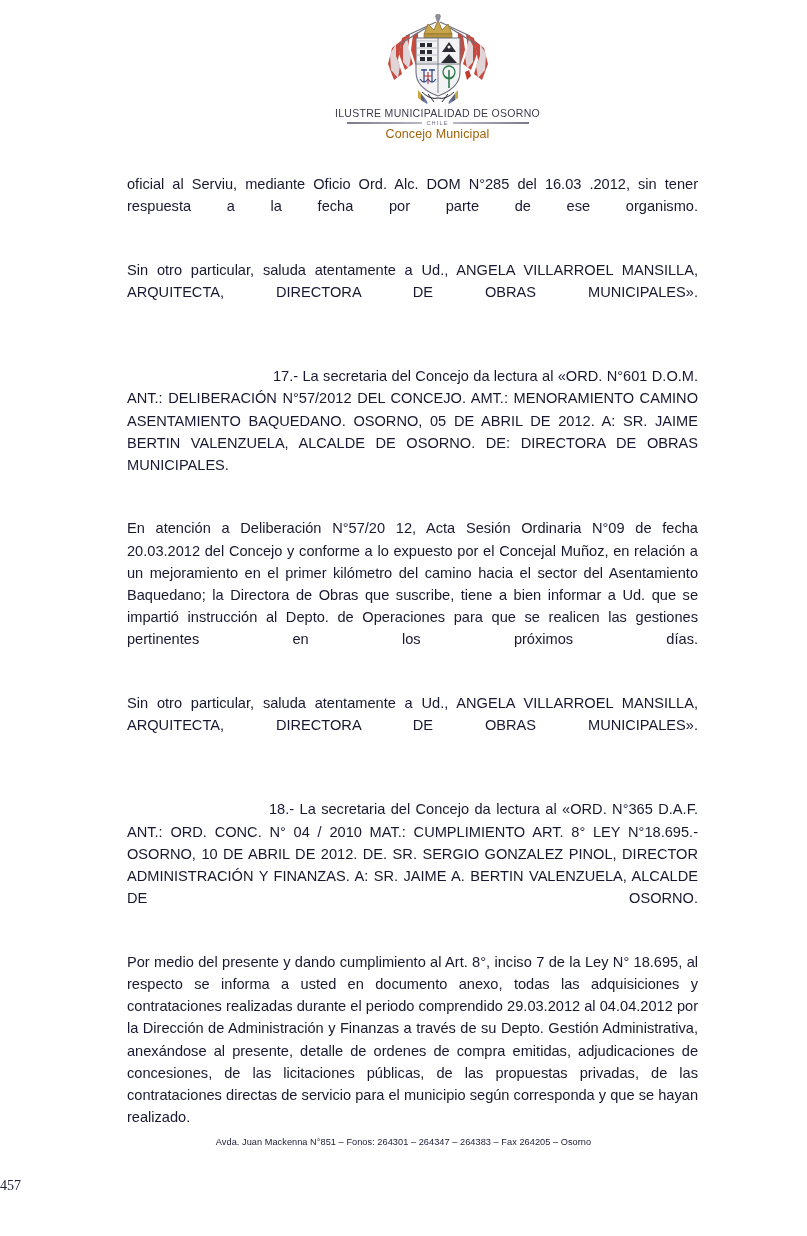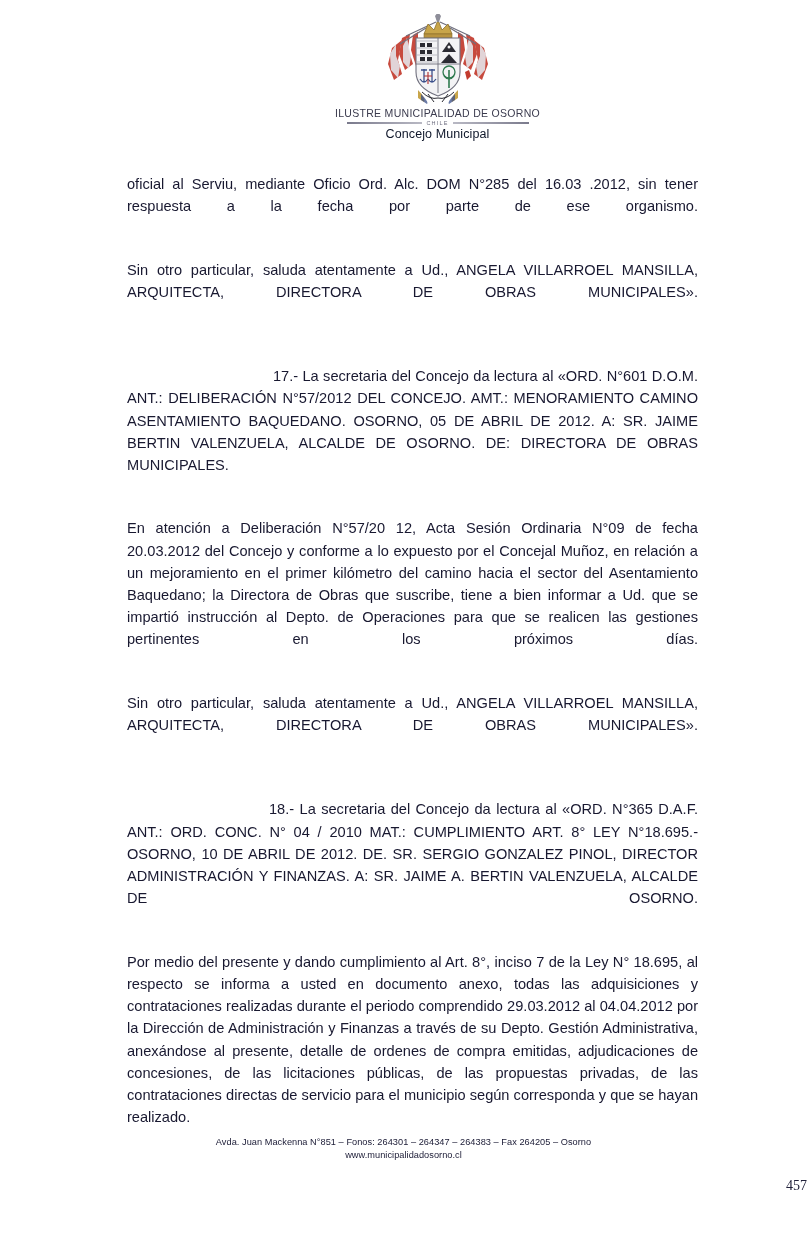--- a/index.html
+++ b/index.html
@@ -59,21 +59,21 @@
   }
   .chile-word {
     font-size: 5.5px;
     letter-spacing: 1.2px;
     color: #6e6e80;
     padding: 0 4px;
     white-space: nowrap;
   }
   .subtitle {
     font-size: 12.5px;
-    color: #0f172a;
+    color: #a16207;
     margin-top: 1px;
     letter-spacing: 0.1px;
     white-space: nowrap;
   }
 
   
   .doc-body {
     position: absolute;
     left: 122px;
     top: 168px;
@@ -113,21 +113,21 @@
     font-weight: normal;
     color: #20203a;
     letter-spacing: 0.05px;
     line-height: 13px;
   }
   .page-number {
     position: absolute;
     left: 0;
     top: 1178px;
     width: 807px;
-    text-align: right;
+    text-align: left;
     font-family: "Liberation Serif", serif;
     font-size: 14px;
     color: #20203a;
   }
 </style>
 </head>
 <body>
 
 <div class="doc-header">
 
@@ -249,16 +249,15 @@
 
   <p class="para gap-lg indent-b stretch">18.- La secretaria del Concejo da lectura al «ORD. N°365 D.A.F.  ANT.: ORD. CONC. N° 04  /  2010   MAT.: CUMPLIMIENTO ART. 8° LEY N°18.695.-  OSORNO, 10 DE ABRIL DE 2012.  DE. SR. SERGIO GONZALEZ PINOL,   DIRECTOR ADMINISTRACIÓN Y FINANZAS.   A: SR. JAIME A. BERTIN VALENZUELA, ALCALDE DE OSORNO.</p>
 
   <p class="para stretch">Por medio del presente y dando cumplimiento al Art. 8°, inciso 7 de la Ley N° 18.695, al respecto se informa a usted en documento anexo, todas las adquisiciones y contrataciones realizadas durante el periodo comprendido 29.03.2012 al 04.04.2012 por la Dirección de Administración y Finanzas a través de su Depto. Gestión Administrativa, anexándose al presente, detalle de ordenes de compra emitidas, adjudicaciones de concesiones, de las licitaciones públicas, de las propuestas privadas, de las contrataciones directas de servicio para el municipio según corresponda y que se hayan realizado.</p>
 
 
 </div>
 
 <div class="doc-footer">
   <div class="footer-line">Avda. Juan Mackenna N°851 – Fonos: 264301 – 264347 – 264383 – Fax 264205 – Osorno</div>
-  <div class="footer-line">www.municipalidadosorno.cl</div>
 </div>
 
 <div class="page-number">457</div>
 
 </body></html>

